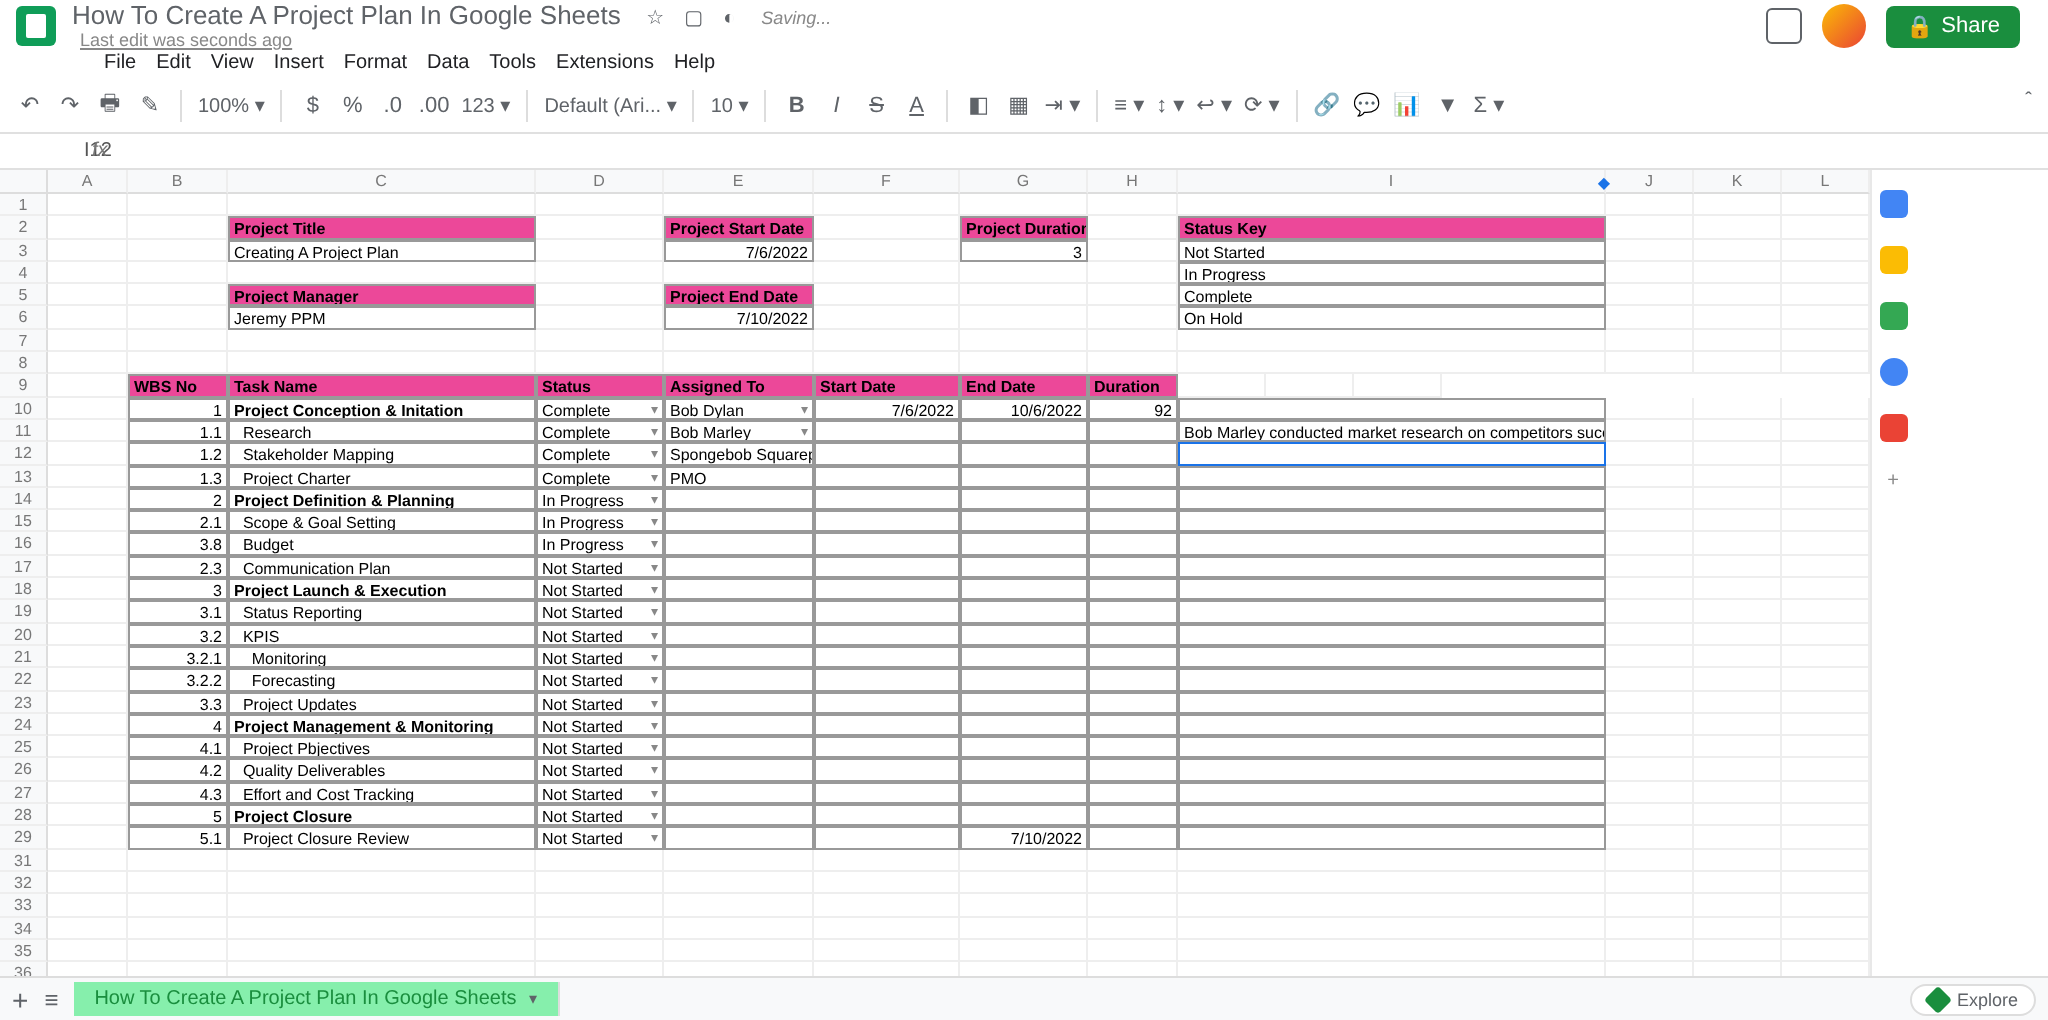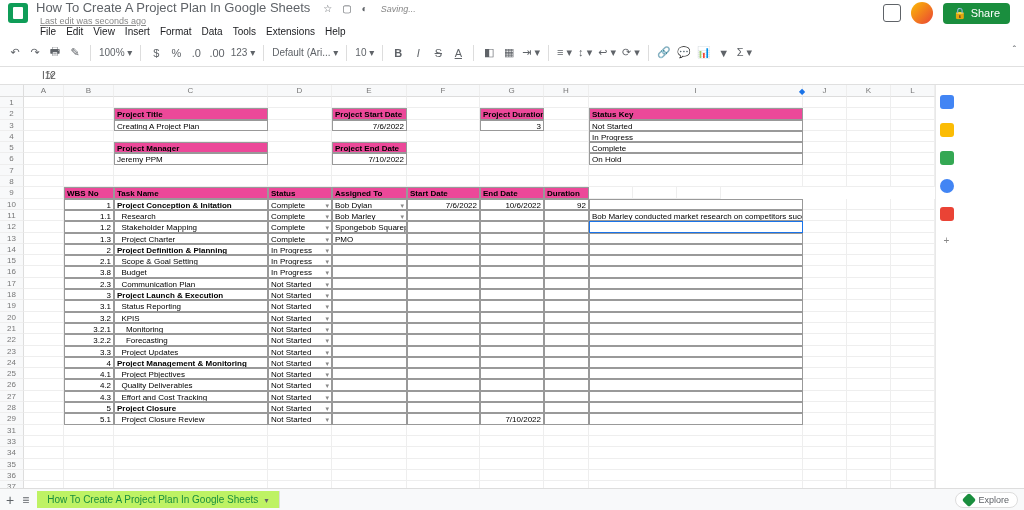--- a/index.html
+++ b/index.html
@@ -13,21 +13,21 @@
   .doc-title { font-size: 13px; color: #5f6368; font-weight: 400; }
   .title-icons { display: inline-flex; gap: 10px; margin-left: 10px; color: #5f6368; align-items:center; }
   .saving { color: #888; font-size: 9px; font-style: italic; margin-left: 3px; }
   .last-edit { color: #888; font-size: 9px; text-decoration: underline; margin-left: 4px; }
   .right-tools { display:flex; align-items:center; gap:10px; margin-right:6px; }
   .share-btn { background:#1a8e3e; color:#fff; border:none; border-radius:4px; padding:4px 10px; font-size:11px; display:flex; align-items:center; gap:4px; cursor:pointer; }
   .avatar { width:22px; height:22px; border-radius:50%; background: linear-gradient(135deg,#fbbc04,#ea4335); }
   .comment-icon { width:18px; height:18px; border:1.5px solid #5f6368; border-radius:3px; }
 
   
-  .menu-bar { display:flex; gap:10px; padding: 0 40px 2px 40px; color:#202124; font-size:10px; }
+  .menu-bar { display:flex; gap:10px; padding: 0 40px 2px 52px; color:#202124; font-size:10px; }
   .menu-bar span { cursor:pointer; }
 
   
   .toolbar { display:flex; align-items:center; gap:6px; padding: 3px 8px; border-bottom:1px solid #e0e0e0; height:28px; color:#5f6368; position:relative; }
   .toolbar .sep { width:1px; height:16px; background:#ddd; margin:0 2px; }
   .toolbar .btn { min-width:14px; height:16px; display:flex; align-items:center; justify-content:center; font-size:11px; cursor:pointer; }
   .toolbar select, .toolbar .dd { border:none; font-size:10px; color:#5f6368; background:transparent; }
   .toolbar-collapse { position:absolute; right:8px; top:6px; cursor:pointer; }
 
   
@@ -54,21 +54,21 @@
   .right { text-align:right; }
   .dd-arrow::after{content:"▾"; float:right; color:#888; font-size:7px; }
   .sel-cell { outline:1.5px solid #1a73e8; outline-offset:-1px; background:#fff; }
 
   
   .side-panel { width:22px; border-left:1px solid #e8e8e8; height:420px; display:flex; flex-direction:column; align-items:center; gap:14px; padding-top:10px; }
   .side-icon { width:14px; height:14px; border-radius:3px; }
 
   
   .tabs { position:absolute; bottom:0; left:0; right:0; height:22px; border-top:1px solid #ddd; display:flex; align-items:center; padding:0 6px; background:#f8f9fa; }
-  .tab { font-size:10px; padding:3px 10px; color:#1a8e3e; font-weight:500; border-right:1px solid #ddd; background:#bef264; }
+  .tab { font-size:10px; padding:3px 10px; color:#1a8e3e; font-weight:500; border-right:1px solid #ddd; background:#86efac; }
   .tab-menu { margin-left:4px; color:#5f6368; font-size:8px; }
   .explore { position:absolute; right:6px; bottom:2px; background:#fff; border:1px solid #ddd; border-radius:10px; padding:2px 8px; font-size:9px; color:#5f6368; display:flex; align-items:center; gap:4px; }
   .explore-icon{ width:10px; height:10px; background:#1a8e3e; border-radius:2px; transform:rotate(45deg);}
   
   
   .col-resize { position:absolute; top:0; width:6px; height:12px; display:flex; align-items:center; justify-content:center; color:#1a73e8; font-size:8px; }
 </style>
 </head>
 <body>
 
@@ -621,20 +621,35 @@
         <div class="cell cE"></div>
         <div class="cell cF"></div>
         <div class="cell cG"></div>
         <div class="cell cH"></div>
         <div class="cell cI"></div>
         <div class="cell cJ"></div>
         <div class="cell cK"></div>
         <div class="cell cL"></div>
       </div>
       <div class="row">
+        <div class="rowhead">32</div>
+        <div class="cell cA"></div>
+        <div class="cell cB"></div>
+        <div class="cell cC"></div>
+        <div class="cell cD"></div>
+        <div class="cell cE"></div>
+        <div class="cell cF"></div>
+        <div class="cell cG"></div>
+        <div class="cell cH"></div>
+        <div class="cell cI"></div>
+        <div class="cell cJ"></div>
+        <div class="cell cK"></div>
+        <div class="cell cL"></div>
+      </div>
+      <div class="row">
         <div class="rowhead">33</div>
         <div class="cell cA"></div>
         <div class="cell cB"></div>
         <div class="cell cC"></div>
         <div class="cell cD"></div>
         <div class="cell cE"></div>
         <div class="cell cF"></div>
         <div class="cell cG"></div>
         <div class="cell cH"></div>
         <div class="cell cI"></div>

